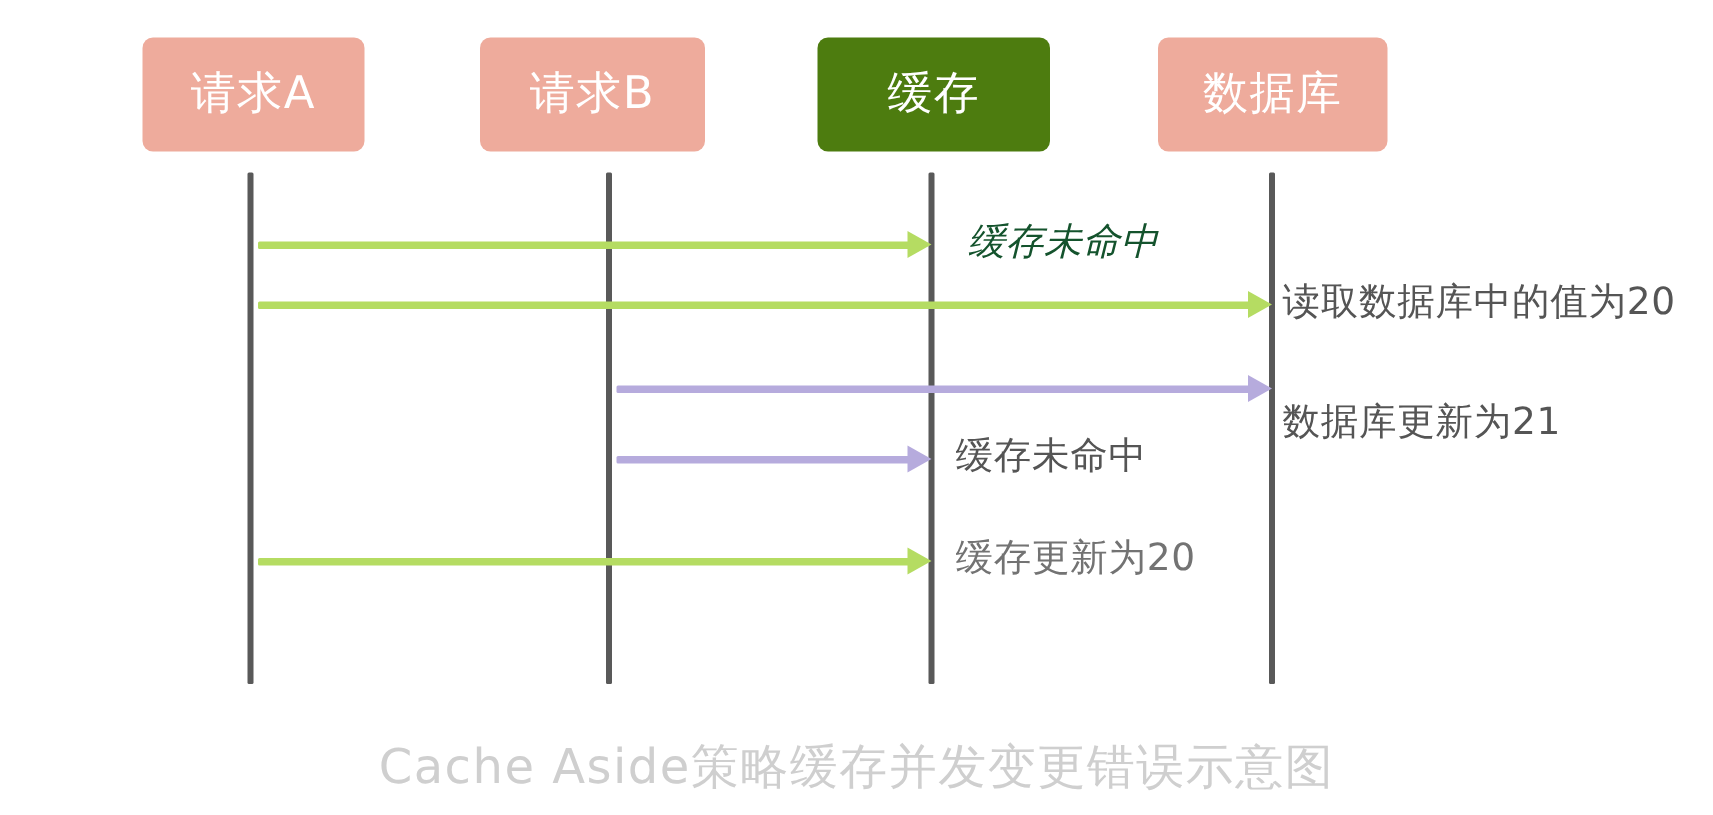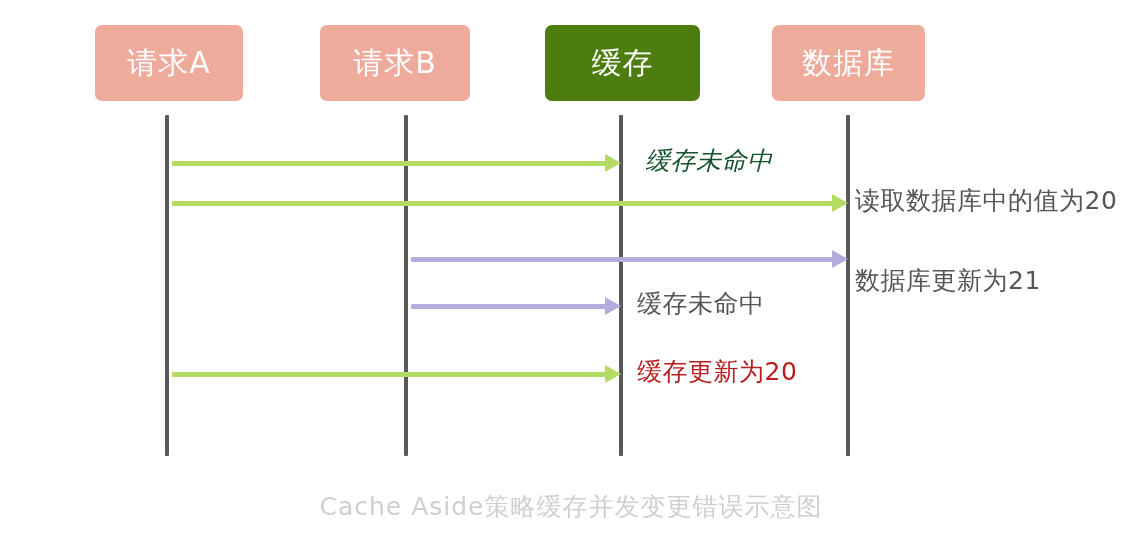--- a/index.html
+++ b/index.html
@@ -68,21 +68,21 @@
     line-height: 1;
     letter-spacing: 0.5px;
   }
 
   
   .caption {
     position: absolute;
     left: 0;
     right: 0;
     text-align: center;
-    font-size: 25px;
+    font-size: 32px;
     font-family: "DejaVu Sans", "Liberation Sans", sans-serif;
     color: #cfcfcf;
     letter-spacing: 1px;
     white-space: nowrap;
   }
 </style>
 </head>
 <body>
 
 <div id="canvas">
@@ -117,18 +117,18 @@
       <div class="msg-head" style="left: 832px; top: 194px; border-left: 16px solid rgb(181, 220, 98);"></div>
       <div class="msg-label" style="left: 855px; top: 188px; color: rgb(85, 85, 85);">读取数据库中的值为20</div>
       <div class="msg-line" style="left: 411px; top: 257px; width: 425px; background: rgb(182, 171, 221);"></div>
       <div class="msg-head" style="left: 832px; top: 250px; border-left: 16px solid rgb(182, 171, 221);"></div>
       <div class="msg-label" style="left: 855px; top: 244px; color: rgb(85, 85, 85); margin-top: 24px;">数据库更新为21</div>
       <div class="msg-line" style="left: 411px; top: 304px; width: 198px; background: rgb(182, 171, 221);"></div>
       <div class="msg-head" style="left: 605px; top: 297px; border-left: 16px solid rgb(182, 171, 221);"></div>
       <div class="msg-label" style="left: 637px; top: 291px; color: rgb(85, 85, 85);">缓存未命中</div>
       <div class="msg-line" style="left: 172px; top: 372px; width: 437px; background: rgb(181, 220, 98);"></div>
       <div class="msg-head" style="left: 605px; top: 365px; border-left: 16px solid rgb(181, 220, 98);"></div>
-      <div class="msg-label" style="left: 637px; top: 359px; color: #b91c1c;">缓存更新为20</div>
+      <div class="msg-label" style="left: 637px; top: 359px; color: #737373;">缓存更新为20</div>
     </div>
 
   <div class="caption" style="top: 490px; color: rgb(207, 207, 207);">Cache Aside策略缓存并发变更错误示意图</div>
 
 </div>
 
 </body></html>

